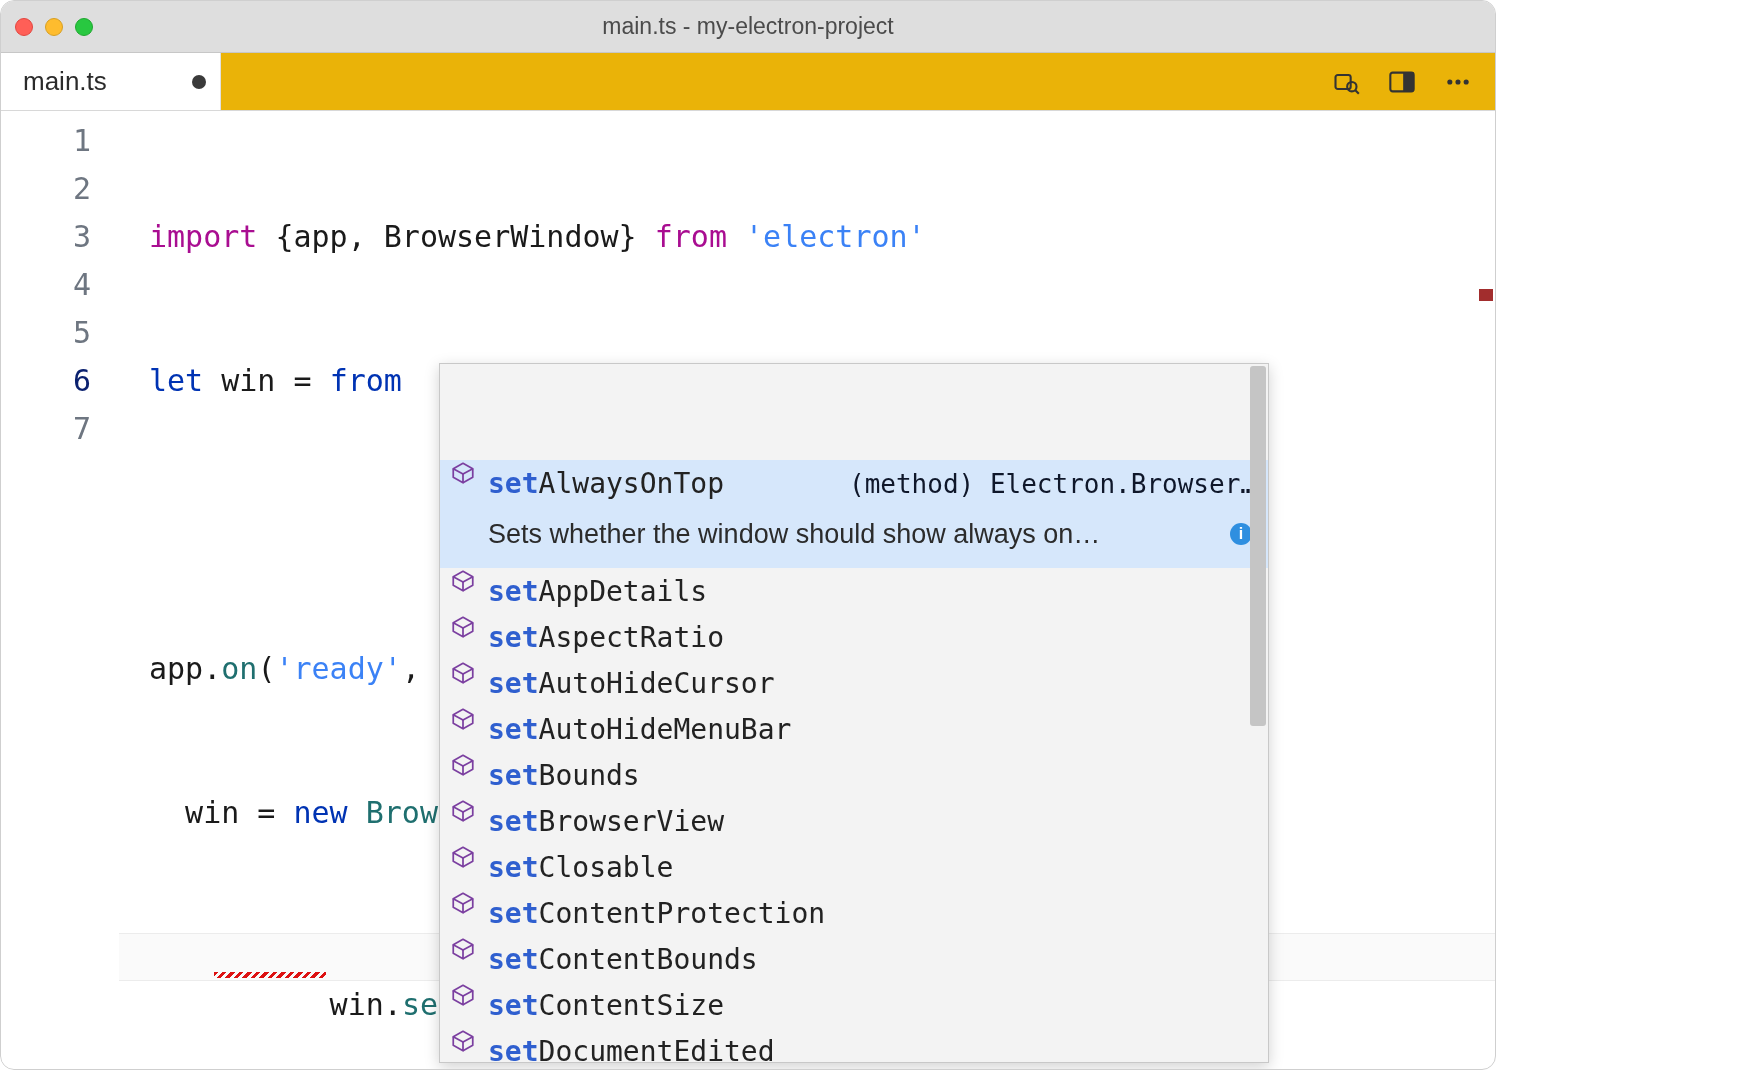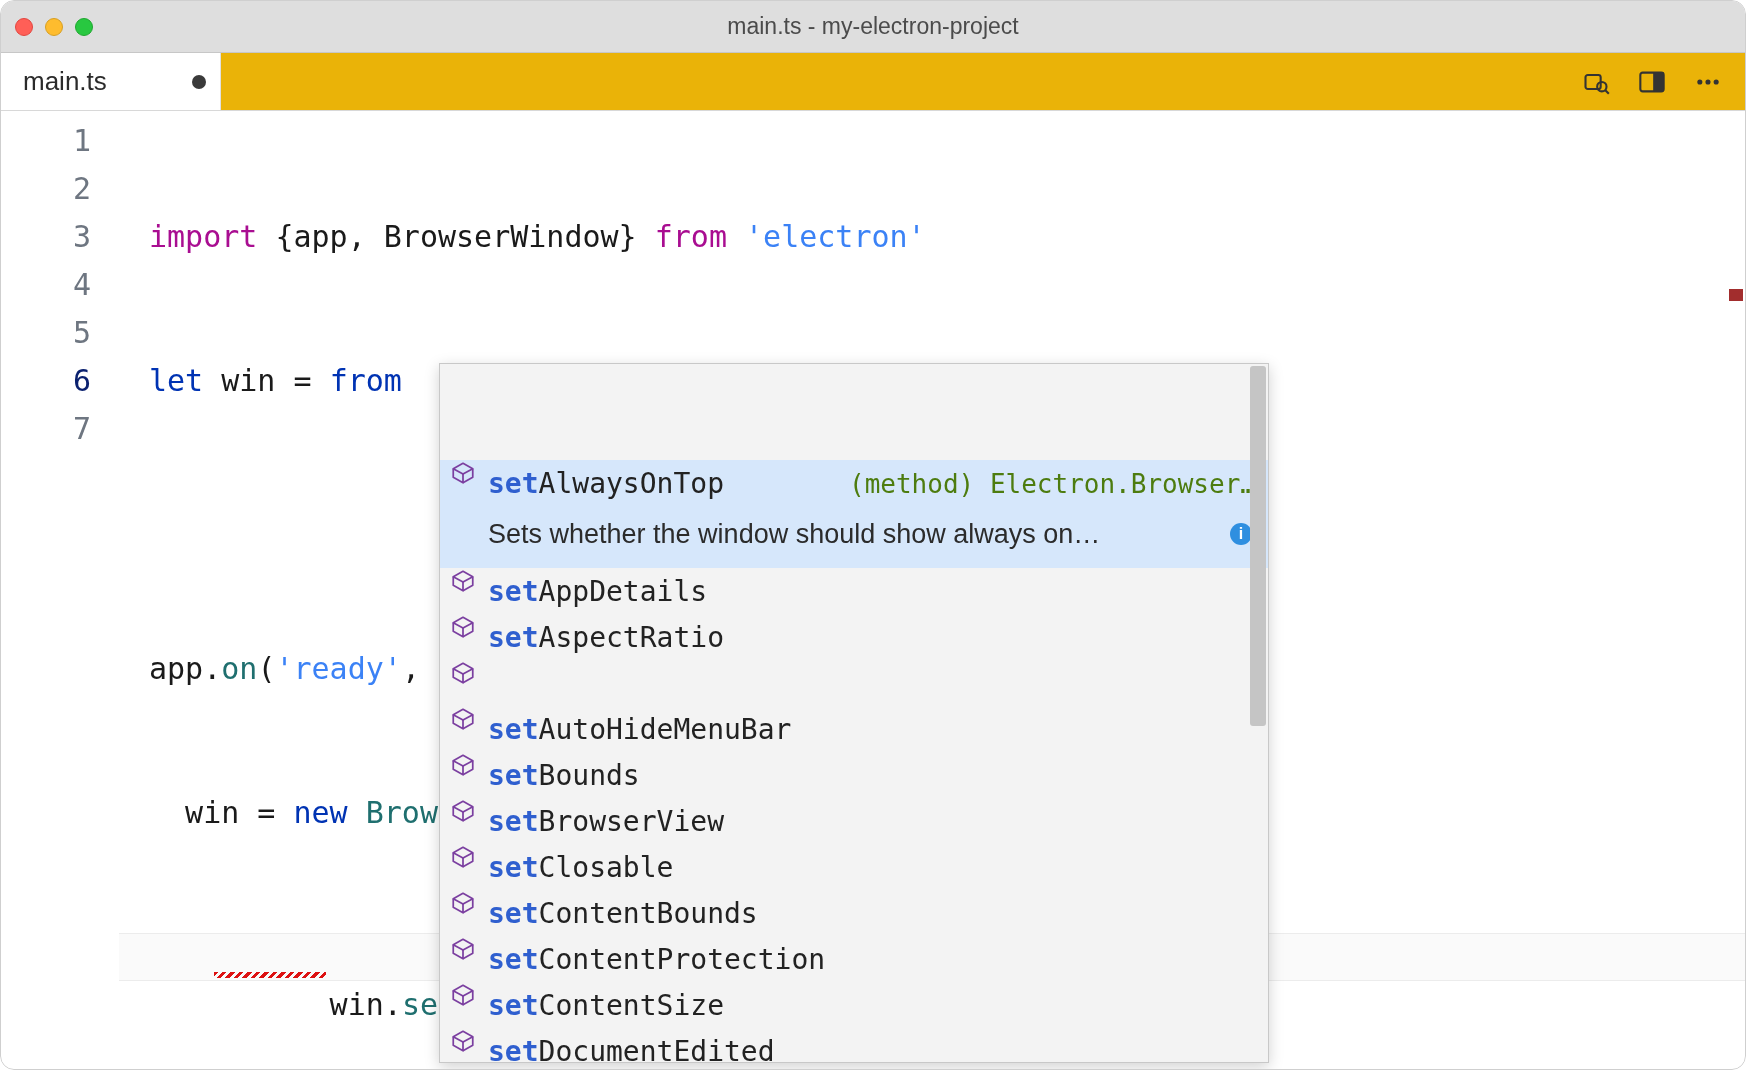--- a/index.html
+++ b/index.html
@@ -5,21 +5,21 @@
   * { margin: 0; padding: 0; box-sizing: border-box; }
   html, body {
     width: 1746px;
     height: 1070px;
     font-family: -apple-system, BlinkMacSystemFont, "Segoe UI", Helvetica, Arial, sans-serif;
     background: #ffffff;
     overflow: hidden;
     border-radius: 14px;
   }
   .window {
-    width: 1746px;
+    width: 1496px;
     height: 1070px;
     border: 1px solid #cfcfcf;
     border-radius: 14px;
     overflow: hidden;
     display: flex;
     flex-direction: column;
     background: #ffffff;
   }
   .titlebar {
     height: 52px;
@@ -149,21 +149,21 @@
     cursor: pointer;
   }
   .srow.selected { background: #d6e7fb; }
   .srow .cube { flex: 0 0 26px; height: 26px; }
   .srow .label { font-family: "SF Mono", Menlo, Monaco, Consolas, monospace; font-size: 28px; color: #222; white-space: nowrap; }
   .srow .label .hl { color: #2f5fcf; font-weight: 600; }
   .srow .sig {
     margin-left: auto;
     font-family: "SF Mono", Menlo, Monaco, Consolas, monospace;
     font-size: 26px;
-    color: #4d7c0f;
+    color: #0f172a;
     white-space: nowrap;
     overflow: hidden;
     text-overflow: ellipsis;
     max-width: 420px;
   }
   .sdoc {
     background: #d6e7fb;
     padding: 4px 16px 10px 48px;
     color: #2b2b2b;
     font-size: 27px;
@@ -291,21 +291,21 @@
     <path d="M12 3 L21 8 L12 13 L3 8 Z"></path>
     <path d="M3 8 L3 16 L12 21 L12 13"></path>
     <path d="M21 8 L21 16 L12 21"></path>
   </g>
 </svg></span><span class="label"><span class="hl">set</span>AspectRatio</span></div><div class="srow"><span class="cube"><svg viewBox="0 0 24 24" width="26" height="26">
   <g fill="none" stroke="#7b3fa0" stroke-width="1.6" stroke-linejoin="round">
     <path d="M12 3 L21 8 L12 13 L3 8 Z"></path>
     <path d="M3 8 L3 16 L12 21 L12 13"></path>
     <path d="M21 8 L21 16 L12 21"></path>
   </g>
-</svg></span></div><div class="srow"><span class="cube"><svg viewBox="0 0 24 24" width="26" height="26">
+</svg></span><span class="label"><span class="hl">set</span>AutoHideCursor</span></div><div class="srow"><span class="cube"><svg viewBox="0 0 24 24" width="26" height="26">
   <g fill="none" stroke="#7b3fa0" stroke-width="1.6" stroke-linejoin="round">
     <path d="M12 3 L21 8 L12 13 L3 8 Z"></path>
     <path d="M3 8 L3 16 L12 21 L12 13"></path>
     <path d="M21 8 L21 16 L12 21"></path>
   </g>
 </svg></span><span class="label"><span class="hl">set</span>AutoHideMenuBar</span></div><div class="srow"><span class="cube"><svg viewBox="0 0 24 24" width="26" height="26">
   <g fill="none" stroke="#7b3fa0" stroke-width="1.6" stroke-linejoin="round">
     <path d="M12 3 L21 8 L12 13 L3 8 Z"></path>
     <path d="M3 8 L3 16 L12 21 L12 13"></path>
     <path d="M21 8 L21 16 L12 21"></path>
@@ -321,27 +321,27 @@
     <path d="M12 3 L21 8 L12 13 L3 8 Z"></path>
     <path d="M3 8 L3 16 L12 21 L12 13"></path>
     <path d="M21 8 L21 16 L12 21"></path>
   </g>
 </svg></span><span class="label"><span class="hl">set</span>Closable</span></div><div class="srow"><span class="cube"><svg viewBox="0 0 24 24" width="26" height="26">
   <g fill="none" stroke="#7b3fa0" stroke-width="1.6" stroke-linejoin="round">
     <path d="M12 3 L21 8 L12 13 L3 8 Z"></path>
     <path d="M3 8 L3 16 L12 21 L12 13"></path>
     <path d="M21 8 L21 16 L12 21"></path>
   </g>
+</svg></span><span class="label"><span class="hl">set</span>ContentProtection</span></div><div class="srow"><span class="cube"><svg viewBox="0 0 24 24" width="26" height="26">
+  <g fill="none" stroke="#7b3fa0" stroke-width="1.6" stroke-linejoin="round">
+    <path d="M12 3 L21 8 L12 13 L3 8 Z"></path>
+    <path d="M3 8 L3 16 L12 21 L12 13"></path>
+    <path d="M21 8 L21 16 L12 21"></path>
+  </g>
 </svg></span><span class="label"><span class="hl">set</span>ContentBounds</span></div><div class="srow"><span class="cube"><svg viewBox="0 0 24 24" width="26" height="26">
-  <g fill="none" stroke="#7b3fa0" stroke-width="1.6" stroke-linejoin="round">
-    <path d="M12 3 L21 8 L12 13 L3 8 Z"></path>
-    <path d="M3 8 L3 16 L12 21 L12 13"></path>
-    <path d="M21 8 L21 16 L12 21"></path>
-  </g>
-</svg></span><span class="label"><span class="hl">set</span>ContentProtection</span></div><div class="srow"><span class="cube"><svg viewBox="0 0 24 24" width="26" height="26">
   <g fill="none" stroke="#7b3fa0" stroke-width="1.6" stroke-linejoin="round">
     <path d="M12 3 L21 8 L12 13 L3 8 Z"></path>
     <path d="M3 8 L3 16 L12 21 L12 13"></path>
     <path d="M21 8 L21 16 L12 21"></path>
   </g>
 </svg></span><span class="label"><span class="hl">set</span>ContentSize</span></div><div class="srow"><span class="cube"><svg viewBox="0 0 24 24" width="26" height="26">
   <g fill="none" stroke="#7b3fa0" stroke-width="1.6" stroke-linejoin="round">
     <path d="M12 3 L21 8 L12 13 L3 8 Z"></path>
     <path d="M3 8 L3 16 L12 21 L12 13"></path>
     <path d="M21 8 L21 16 L12 21"></path>

